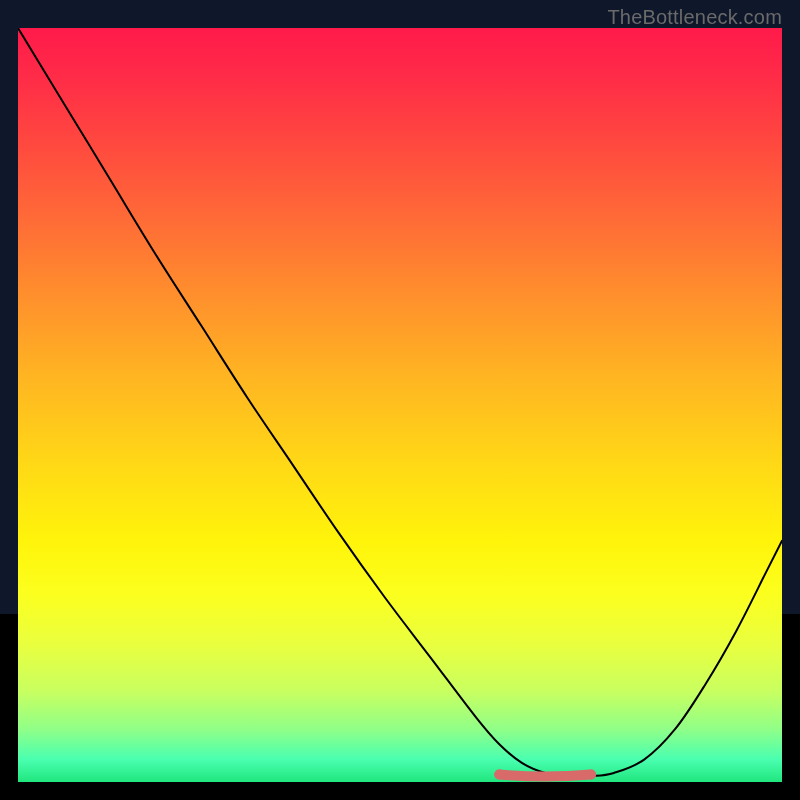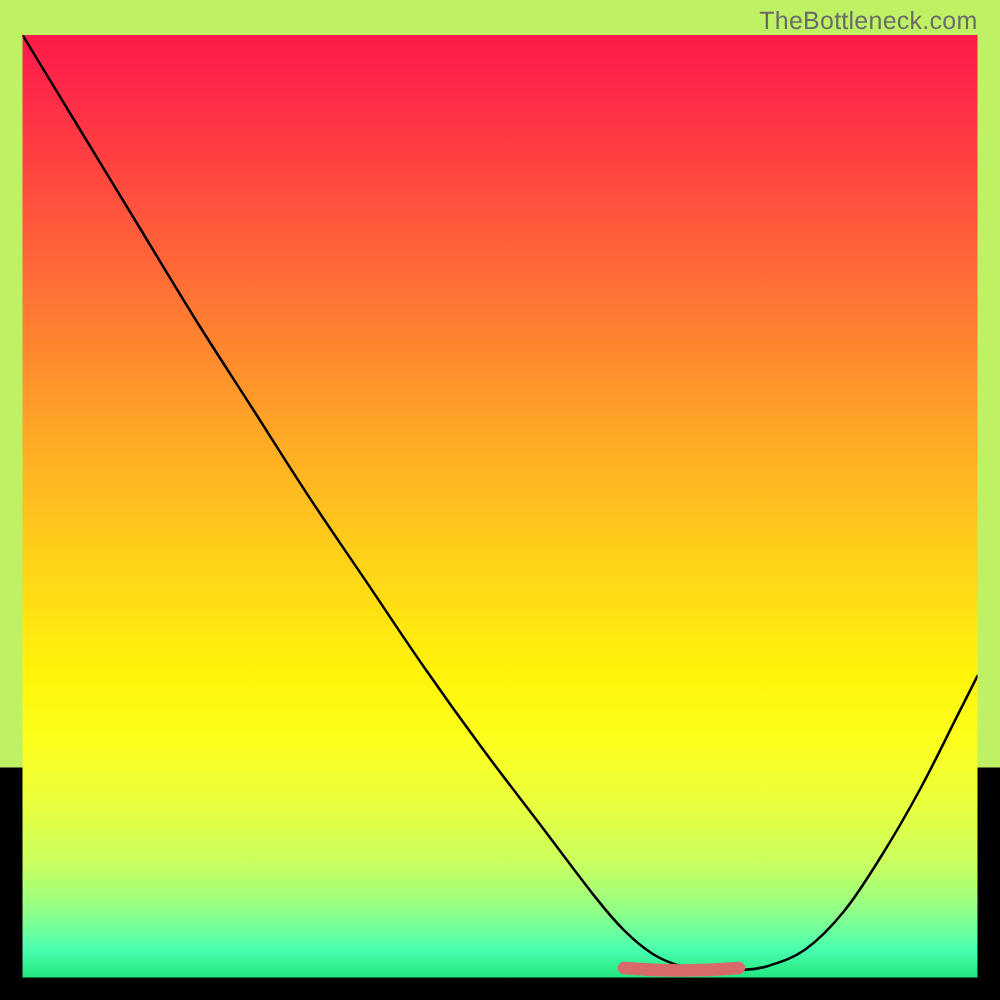--- a/index.html
+++ b/index.html
@@ -1,21 +1,21 @@
 <!DOCTYPE html>
 <html><head>
 <meta charset="utf-8">
 <style>
   * { margin: 0; padding: 0; box-sizing: border-box; }
   html, body { width: 800px; height: 800px; overflow: hidden; background: #000; }
   .chart-container {
     position: relative;
     width: 800px;
     height: 614px;
-    background: #bef264;
+    background: #0f172a;
   }
   .plot-area {
     position: absolute;
     left: 18px;
     top: 28px;
     width: 764px;
     height: 754px;
   }
   .gradient-bg {
     position: absolute;

